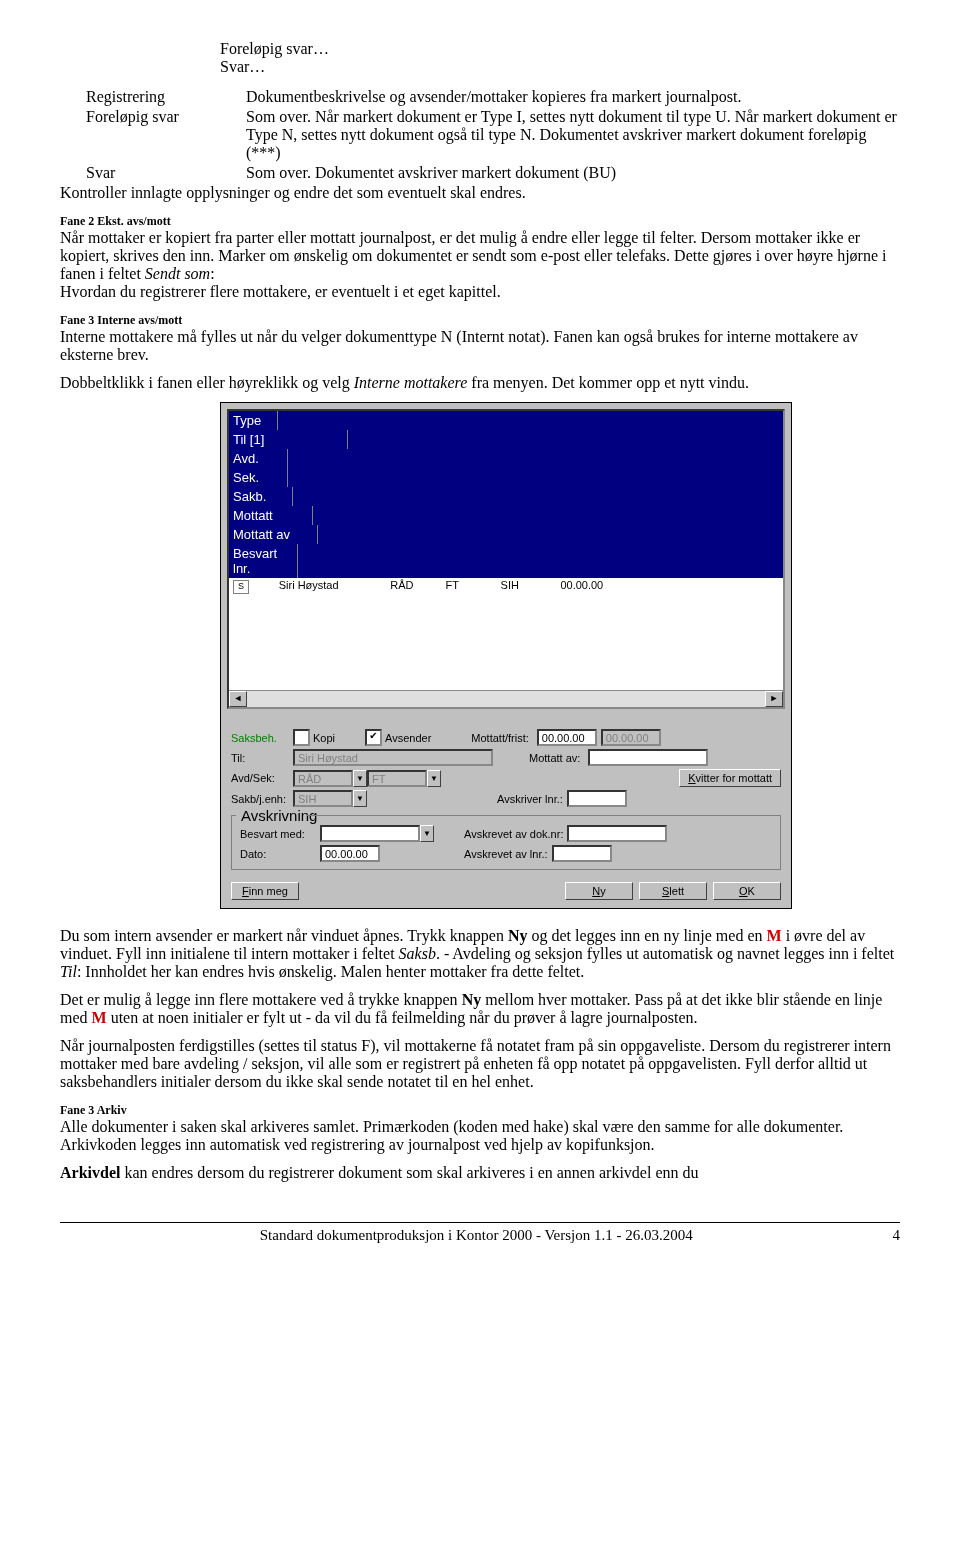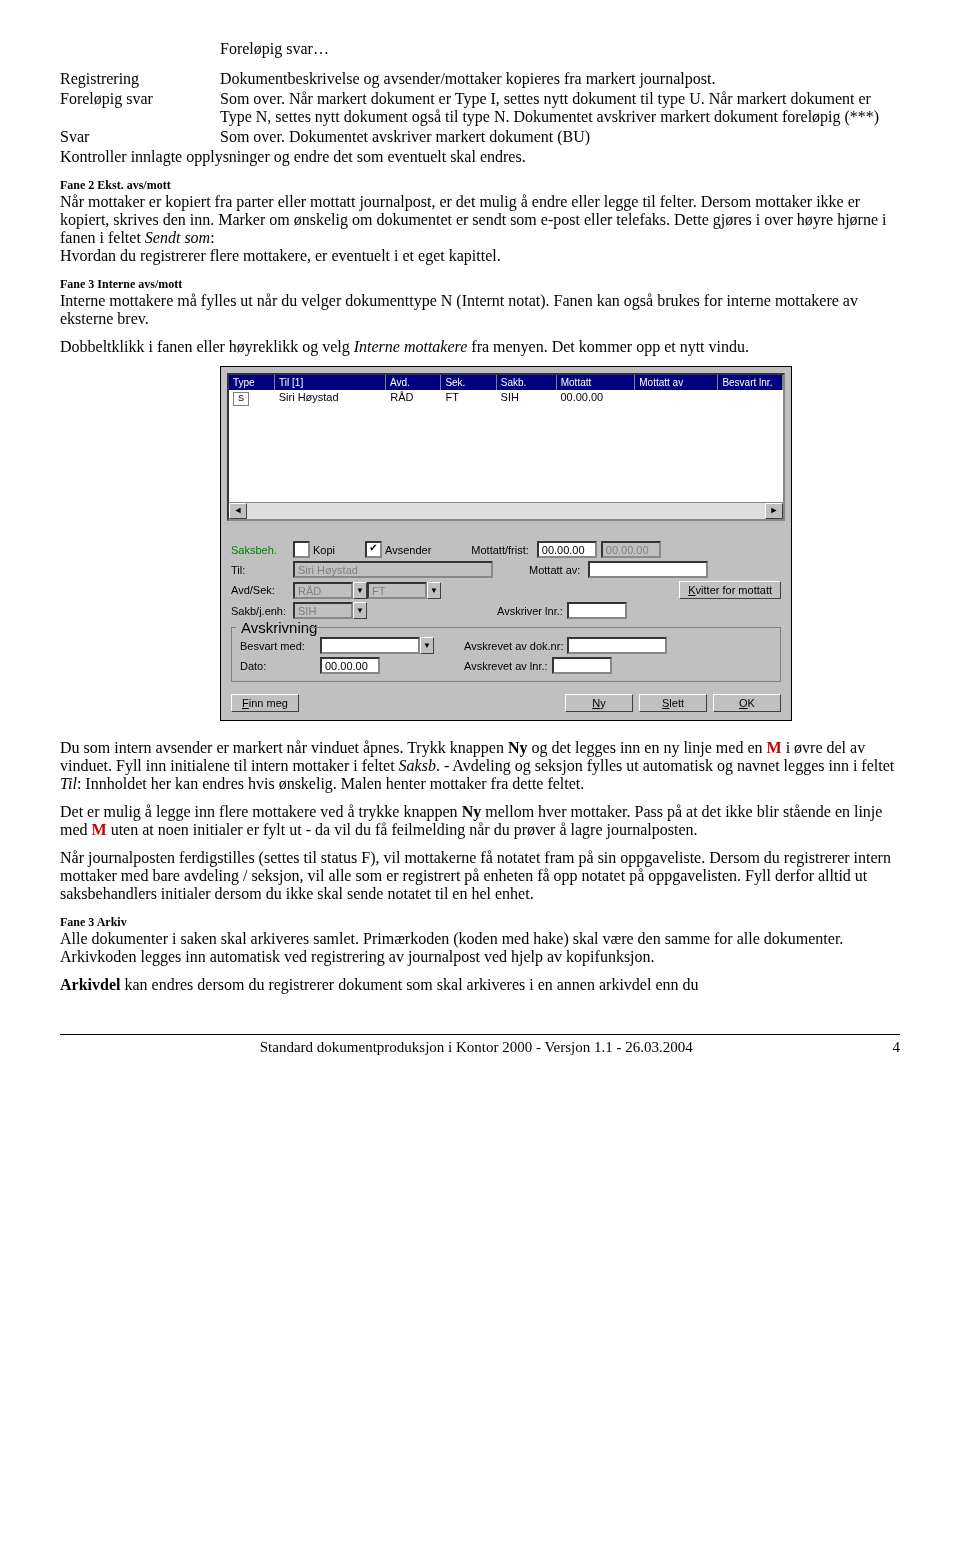--- a/index.html
+++ b/index.html
@@ -15,20 +15,21 @@
     margin-left: 160px;
     margin-bottom: 12px;
   }
   .def-row {
     display: flex;
     margin-bottom: 2px;
   }
   .def-term {
     width: 160px;
     flex-shrink: 0;
+    margin-left: 26px;
   }
   .def-desc {
     flex: 1;
   }
   p { margin: 0 0 10px 0; }
   .section-heading {
     font-weight: bold;
     font-size: 12px;
     margin-top: 12px;
     margin-bottom: 0;
@@ -75,21 +76,22 @@
   }
   .listview {
     margin: 6px;
     background: #fff;
     border: 2px inset #888;
   }
   .list-header {
     display: flex;
     background: #000080;
     color: #fff;
-    font-size: 10px;
+    font-size: 13px;
+    flex-direction: column;
   }
   .list-header > div {
     padding: 2px 4px;
     border-right: 1px solid #808080;
   }
   .col-type { width: 40px; }
   .col-til { width: 110px; }
   .col-avd { width: 50px; }
   .col-sek { width: 50px; }
   .col-sakb { width: 55px; }
@@ -231,20 +233,21 @@
     justify-content: space-between;
     font-size: 15px;
   }
   .u { text-decoration: underline; }
 </style>
 </head>
 <body>
 
 <div class="pre-list">
   <div>Foreløpig svar…</div>
+  <div>Svar…</div>
 </div>
 
 <div class="def-row">
   <div class="def-term">Registrering</div>
   <div class="def-desc">Dokumentbeskrivelse og avsender/mottaker kopieres fra markert journalpost.</div>
 </div>
 <div class="def-row">
   <div class="def-term">Foreløpig svar</div>
   <div class="def-desc">Som over. Når markert dokument er Type I, settes nytt dokument til type U. Når markert dokument er Type N, settes nytt dokument også til type N. Dokumentet avskriver markert dokument foreløpig (***)</div>
 </div>

